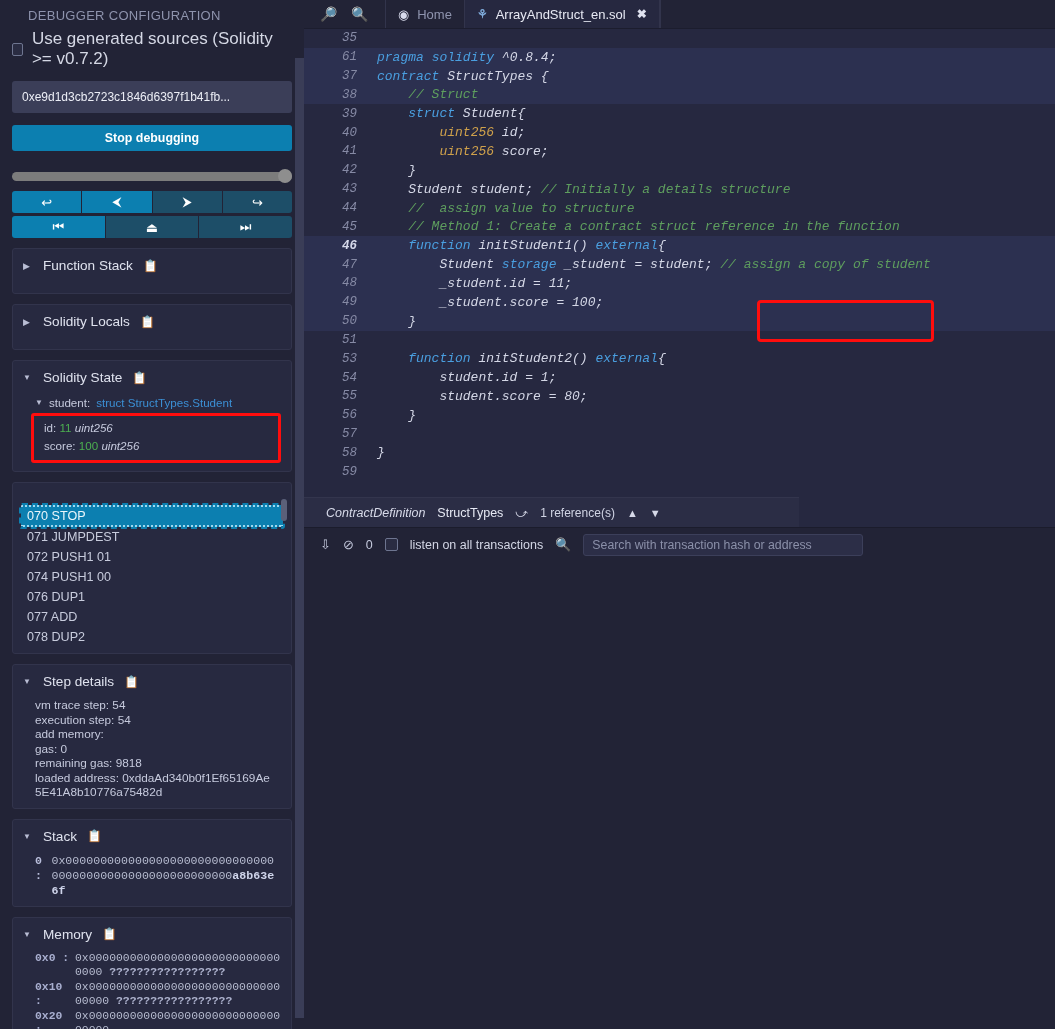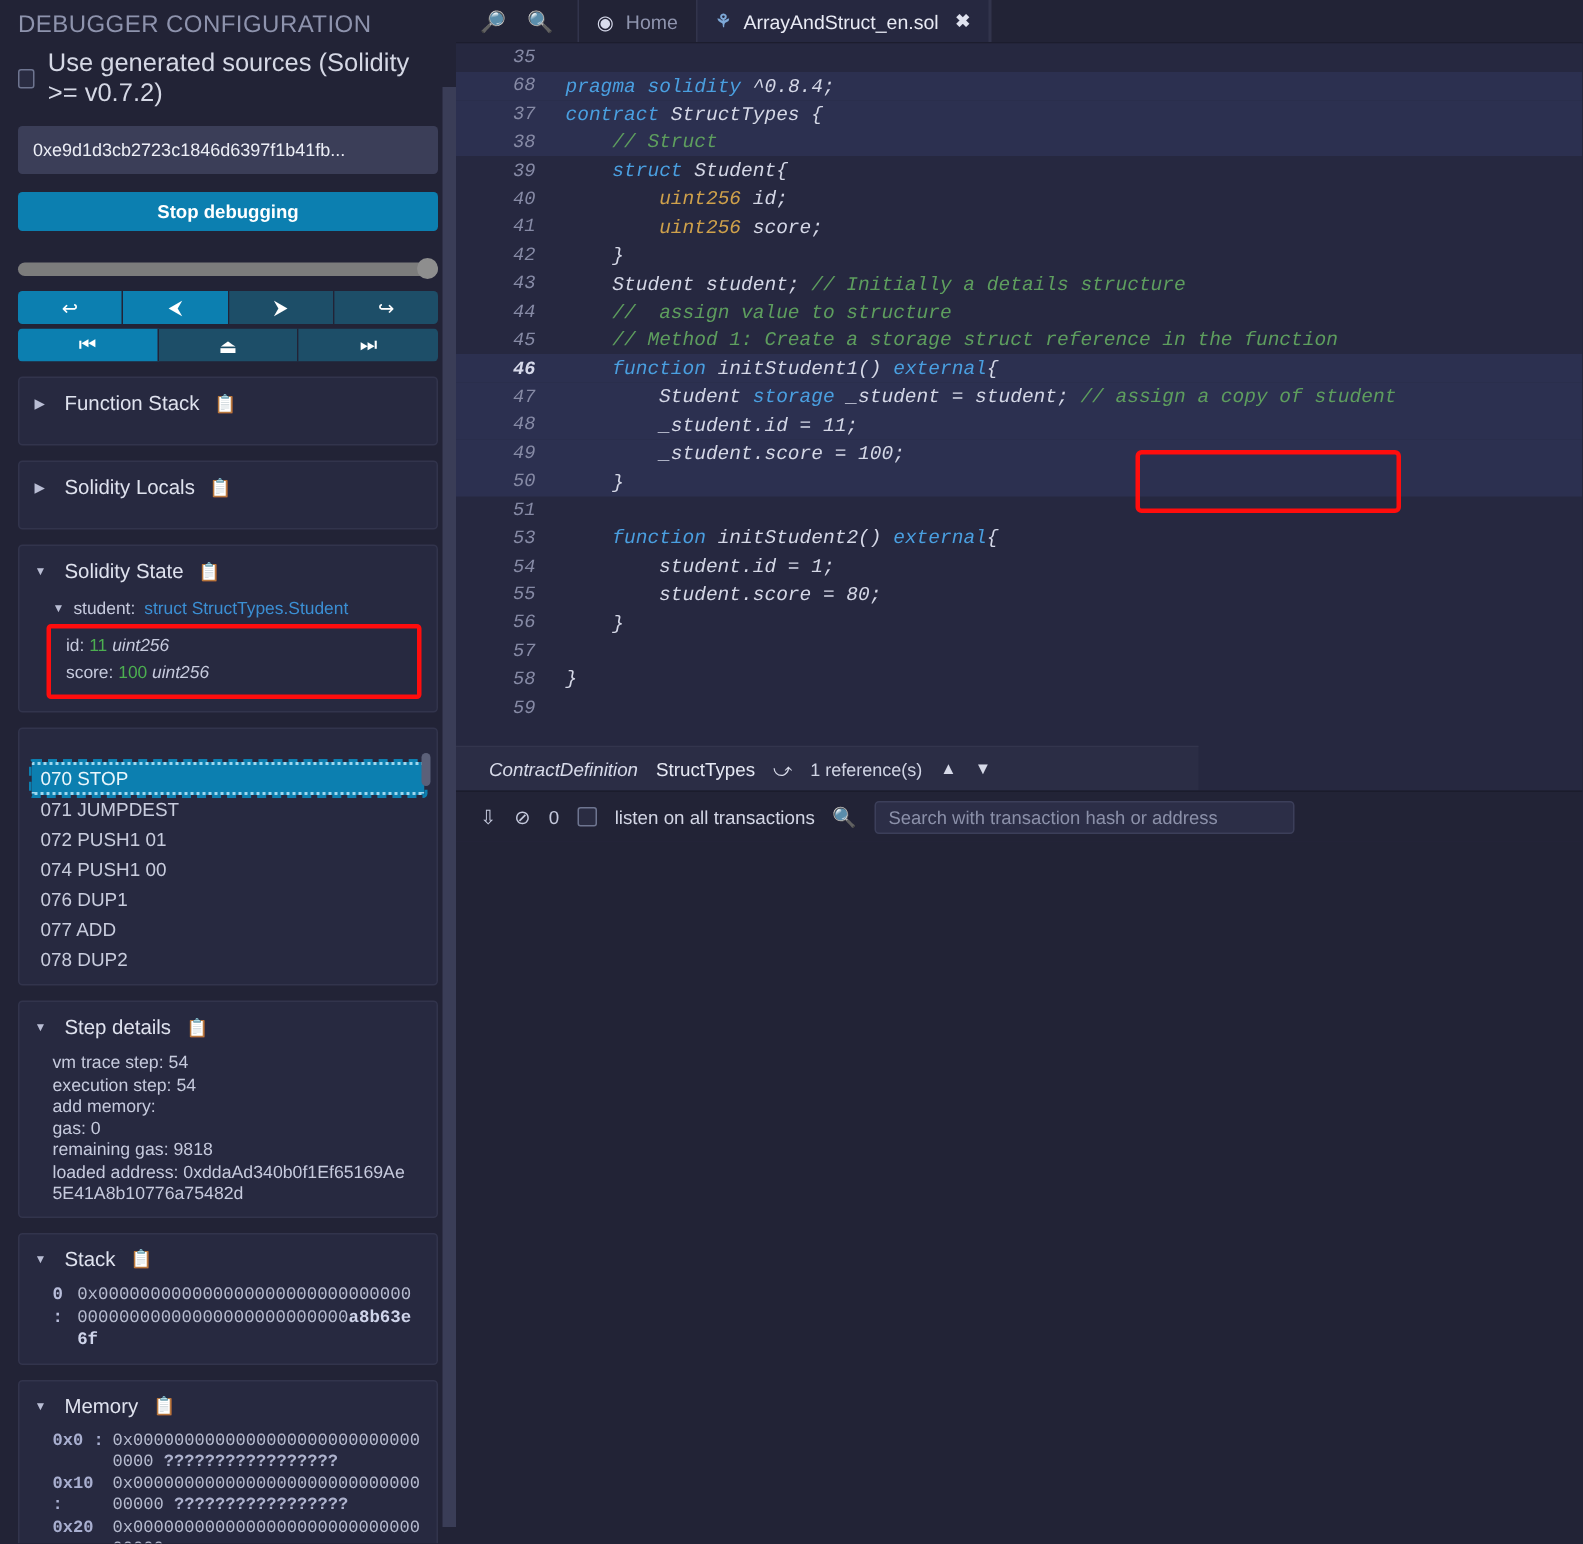--- a/index.html
+++ b/index.html
@@ -28,22 +28,22 @@
     padding: 14px 0 12px 0;
   }
   .sb-title {
     font-size: 16.5px; letter-spacing: .6px;
     color: #e9eaf1; font-weight: 400; flex: 1;
   }
   .chk-icon { color: #22c55e; font-size: 17px; margin-right: 16px; font-weight: bold; }
   .caret-right { color: #9ea3c0; font-size: 15px; margin-right: 4px; }
 
   .cfg-label {
-    color: #8e93ad; font-size: 16px; letter-spacing: .3px;
-    margin: 8px 0 6px 0;
+    color: #8e93ad; font-size: 13px; letter-spacing: .3px;
+    margin: 8px 0 6px 16px;
   }
   .chk-row { display: flex; align-items: center; margin: 4px 0 12px 0; }
   .chk-box {
     width: 13px; height: 13px; border: 1px solid #6e7590;
     background: #2a2c42; border-radius: 2px; margin-right: 9px;
   }
   .chk-text { color: #d5d8e5; font-size: 17px; }
 
   .addr-input {
     width: 100%; height: 32px; background: #3b3e58;
@@ -401,21 +401,21 @@
       <div class="brk-col">
         <div class="brk" style="top:267px"></div>
 
       </div>
       <div class="code-rows" id="coderows">
           <div class="row">
             <div class="ln">35</div>
             <div class="code">&nbsp;</div>
           </div>
           <div class="row hl">
-            <div class="ln">68</div>
+            <div class="ln">61</div>
             <div class="code"><span class="kw">pragma</span> <span class="kw">solidity</span> ^0.8.4;</div>
           </div>
           <div class="row hl">
             <div class="ln">37</div>
             <div class="code"><span class="kw">contract</span> StructTypes {</div>
           </div>
           <div class="row hl">
             <div class="ln">38</div>
             <div class="code">    <span class="cm">// Struct</span></div>
           </div>
@@ -438,21 +438,21 @@
           <div class="row">
             <div class="ln">43</div>
             <div class="code">    Student student; <span class="cm">// Initially a details structure</span></div>
           </div>
           <div class="row">
             <div class="ln">44</div>
             <div class="code">    <span class="cm">//  assign value to structure</span></div>
           </div>
           <div class="row">
             <div class="ln">45</div>
-            <div class="code">    <span class="cm">// Method 1: Create a storage struct reference in the function</span></div>
+            <div class="code">    <span class="cm">// Method 1: Create a contract struct reference in the function</span></div>
           </div>
           <div class="row hl cur">
             <div class="ln">46</div>
             <div class="code">    <span class="kw">function</span> initStudent1() <span class="kw">external</span>{</div>
           </div>
           <div class="row hl">
             <div class="ln">47</div>
             <div class="code">        Student <span class="kw">storage</span> _student = student; <span class="cm">// assign a copy of student</span></div>
           </div>
           <div class="row hl">

